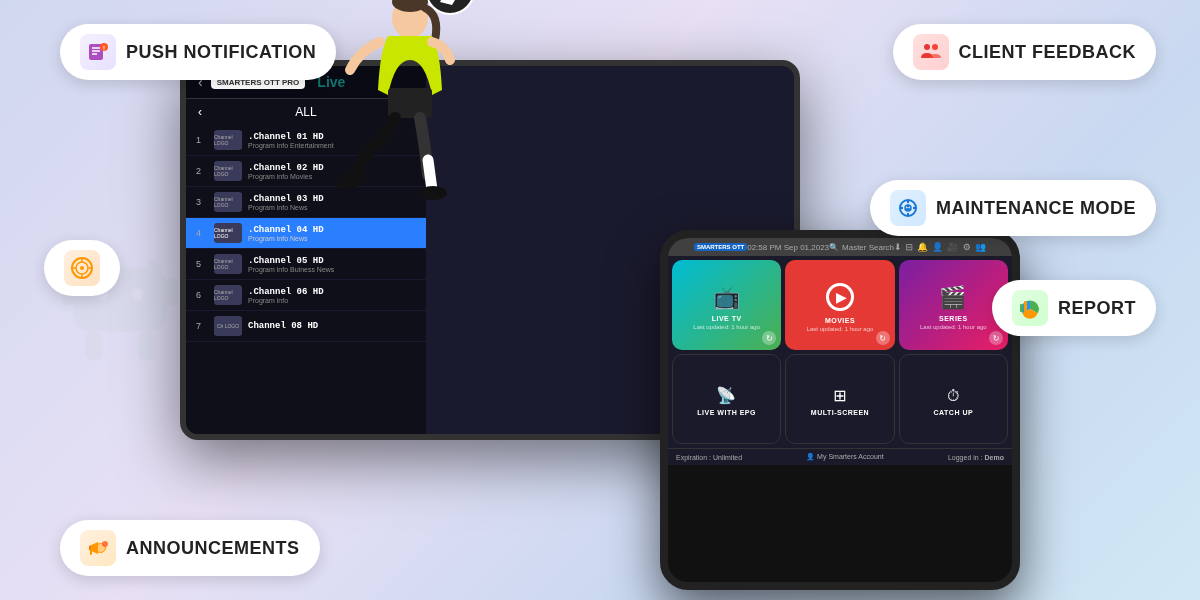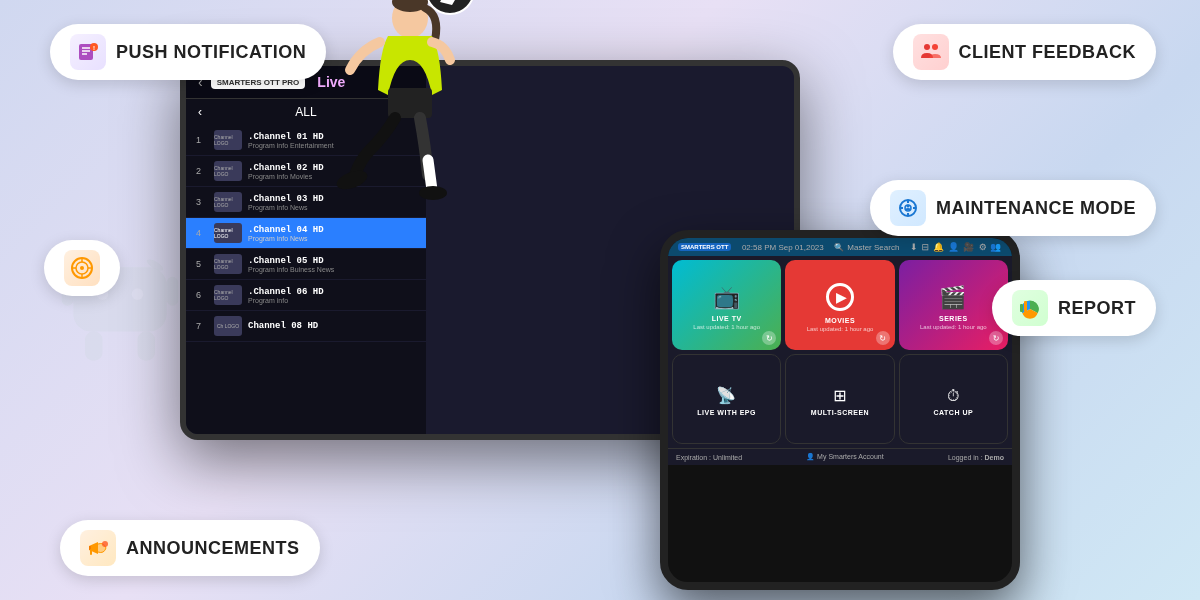--- a/index.html
+++ b/index.html
@@ -110,21 +110,21 @@
     .tv-logo {
       background: white;
       border-radius: 4px;
       padding: 2px 6px;
       font-size: 8px;
       font-weight: 900;
       color: #333;
     }
 
     .tv-live-label {
-      color: #f0abfc;
+      color: #0f766e;
       font-size: 14px;
       font-weight: 600;
       margin-left: 4px;
     }
 
     .tv-channel-filter {
       display: flex;
       align-items: center;
       justify-content: space-between;
       padding: 6px 12px;
@@ -241,25 +241,25 @@
       width: 100%;
       height: 100%;
       background: #111;
       border-radius: 28px;
       border: 8px solid #222;
       overflow: hidden;
       box-shadow: 0 20px 50px rgba(0,0,0,0.6);
     }
 
     .phone-status-bar {
-      background: #0c4a6e;
+      background: #404040;
       padding: 4px 10px;
       display: flex;
       align-items: center;
-      justify-content: space-between;
+      justify-content: center;
       color: white;
     }
 
     .phone-logo {
       display: flex;
       align-items: center;
       gap: 4px;
     }
 
     .phone-time {
@@ -358,21 +358,21 @@
       justify-content: space-between;
       align-items: center;
       color: #aaa;
       font-size: 7px;
       border-top: 1px solid #333;
     }
 
     
     #badge-push {
       top: 24px;
-      left: 50px;
+      left: 60px;
     }
 
     #badge-advertisement {
       top: 240px;
       left: 44px;
     }
 
     #badge-announcements {
       bottom: 24px;
       left: 60px;

